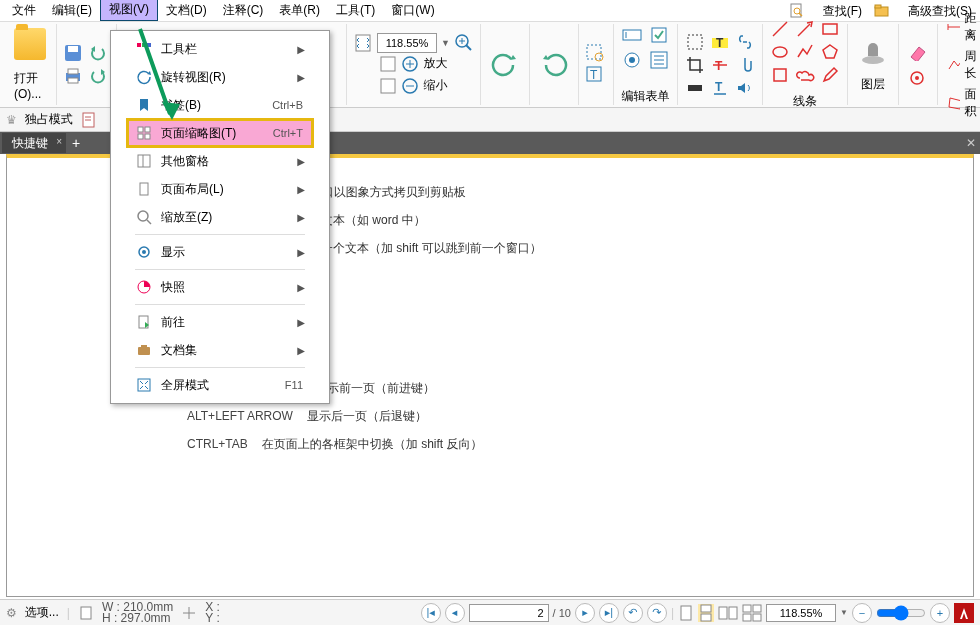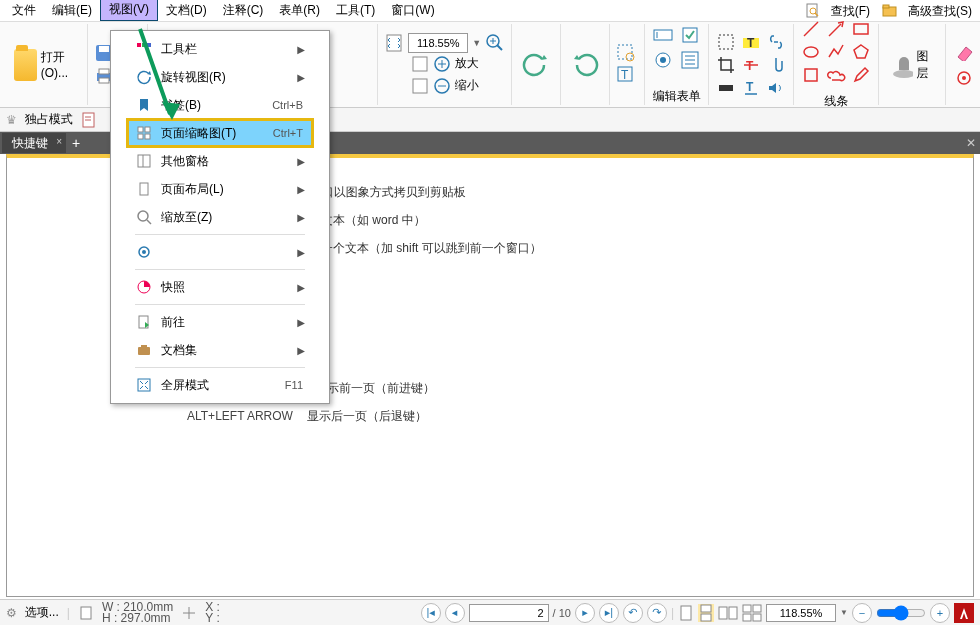--- a/index.html
+++ b/index.html
@@ -1,24 +1,24 @@
 <!DOCTYPE html>
 <html><head>
 <meta charset="utf-8">
 <style>
 *{box-sizing:border-box;margin:0;padding:0;font-family:"Microsoft YaHei",SimSun,sans-serif;font-size:12px;user-select:none}
 body{width:980px;height:625px;background:#fff;overflow:hidden;position:relative}
 .menubar{height:22px;background:#fff;border-bottom:1px solid #ddd;display:flex;align-items:flex-end;padding:0 4px;position:relative}
 .menu-item{padding:2px 8px;cursor:default}
 .menu-item.active{background:#c4b5fd;border:1px solid #0c4a6e}
 .menubar-right{position:absolute;right:4px;top:0;height:22px;display:flex;align-items:center;gap:4px}
-.mbr-item{display:flex;align-items:center;gap:10px;padding:0 4px}
+.mbr-item{display:flex;align-items:center;gap:18px;padding:0 4px}
 .toolbar{height:86px;background:#fafafa;border-bottom:1px solid #ccc;display:flex;align-items:stretch;padding:2px 4px}
 .tb-group{display:flex;flex-direction:column;align-items:center;justify-content:center;padding:0 6px;border-right:1px solid #e0e0e0;position:relative}
-.tb-big{display:flex;flex-direction:row;align-items:center;gap:4px;padding:4px}
+.tb-big{display:flex;flex-direction:column;align-items:center;gap:10px;padding:4px}
 .tb-big .ic{width:32px;height:32px}
 .tb-small-grid{display:grid;grid-template-columns:repeat(2,22px);gap:3px}
 .tb-small-grid .ic{width:20px;height:20px}
 .tb-zoom{display:flex;align-items:center;gap:4px}
 .tb-zoom input{width:60px;height:20px;border:1px solid #999;text-align:center;font-size:11px}
 .tb-mid-row{display:flex;align-items:center;gap:4px;padding:2px}
 .toolbar-row2{height:24px;background:#f5f5f5;border-bottom:1px solid #ccc;display:flex;align-items:center;padding:0 6px;gap:8px}
 .crown-ic{color:#999}
 .tabbar{height:22px;background:#5a5a5a;display:flex;align-items:center;position:relative}
 .tab{background:#6a6a6a;color:#fff;padding:2px 18px 2px 10px;position:relative;font-size:11px;height:20px;display:flex;align-items:center;margin-left:2px}
@@ -32,21 +32,21 @@
 .statusbar{position:absolute;bottom:0;left:0;right:0;height:26px;background:#f5f5f5;border-top:1px solid #ccc;display:flex;align-items:center;padding:0 6px;gap:8px}
 .sb-gear{color:#888}
 .sb-dim{font-size:10px;color:#555;line-height:11px}
 .sb-nav{display:flex;align-items:center;gap:4px;margin-left:auto}
 .sb-btn{width:20px;height:20px;border:1px solid #bbb;border-radius:50%;display:flex;align-items:center;justify-content:center;color:#2a7ab0;font-size:11px;background:#fff}
 .sb-page{width:80px;height:18px;border:1px solid #999;text-align:right;padding:0 4px;font-size:11px}
 .sb-zoom{width:70px;height:18px;border:1px solid #999;text-align:center;font-size:11px}
 .sb-slider{width:50px}
 .dropdown{position:absolute;top:30px;left:110px;width:220px;background:#fff;border:1px solid #999;box-shadow:2px 2px 5px rgba(0,0,0,.3);z-index:100;padding:4px 16px}
 .dd-item{height:28px;display:flex;align-items:center;padding:0 10px 0 8px;position:relative}
-.dd-item.highlighted{background:#7dd3fc;outline:3px solid #e6b810;outline-offset:-2px}
+.dd-item.highlighted{background:#f9a8d4;outline:3px solid #e6b810;outline-offset:-2px}
 .dd-ic{width:18px;height:18px;margin-right:8px;display:flex;align-items:center;justify-content:center}
 .dd-label{flex:1}
 .dd-shortcut{color:#555;font-size:11px}
 .dd-arrow{position:absolute;right:8px;color:#555;font-size:10px}
 .dd-sep{height:1px;background:#ddd;margin:3px 8px}
 .arrow-annot{position:absolute;top:24px;left:130px;z-index:200;pointer-events:none}
 .ic{display:inline-flex;align-items:center;justify-content:center}
 .folder-ic{width:32px;height:32px;background:linear-gradient(#ffd86b,#f5b82e);border-radius:3px;position:relative}
 .folder-ic:before{content:"";position:absolute;top:-4px;left:2px;width:12px;height:6px;background:#f5b82e;border-radius:2px 2px 0 0}
 svg{display:block}
@@ -446,20 +446,24 @@
         <span>历史记录</span>
       </div>
       <div class="row">
         <span class="k" style="min-width:auto">ALT+RIGHT ARROW</span>
         <span>显示前一页（前进键）</span>
       </div>
       <div class="row">
         <span class="k" style="min-width:auto">ALT+LEFT ARROW</span>
         <span>显示后一页（后退键）</span>
       </div>
+      <div class="row">
+        <span class="k" style="min-width:auto">CTRL+TAB</span>
+        <span>在页面上的各框架中切换（加 shift 反向）</span>
+      </div>
     </div>
 </div>
 
 <div class="dropdown" id="dd">
     <div class="dd-item">
       <span class="dd-ic">
         <svg width="16" height="16">
           <rect x="1" y="2" width="4" height="4" fill="#e05"></rect>
           <rect x="6" y="2" width="4" height="4" fill="#3a5"></rect>
           <rect x="11" y="2" width="4" height="4" fill="#46c"></rect>
@@ -529,20 +533,21 @@
       <span class="dd-arrow">▶</span>
     </div>
     <div class="dd-sep"></div>
     <div class="dd-item">
       <span class="dd-ic">
         <svg width="16" height="16">
           <circle cx="8" cy="8" r="5" fill="none" stroke="#2a7ab0" stroke-width="1.5"></circle>
           <circle cx="8" cy="8" r="2" fill="#2a7ab0"></circle>
         </svg>
       </span>
+      <span class="dd-label">显示</span>
       <span class="dd-arrow">▶</span>
     </div>
     <div class="dd-sep"></div>
     <div class="dd-item">
       <span class="dd-ic">
         <svg width="16" height="16">
           <path d="M8 2a6 6 0 0 1 6 6h-6z" fill="#e05"></path>
           <circle cx="8" cy="8" r="6" fill="none" stroke="#e05"></circle>
         </svg>
       </span>

